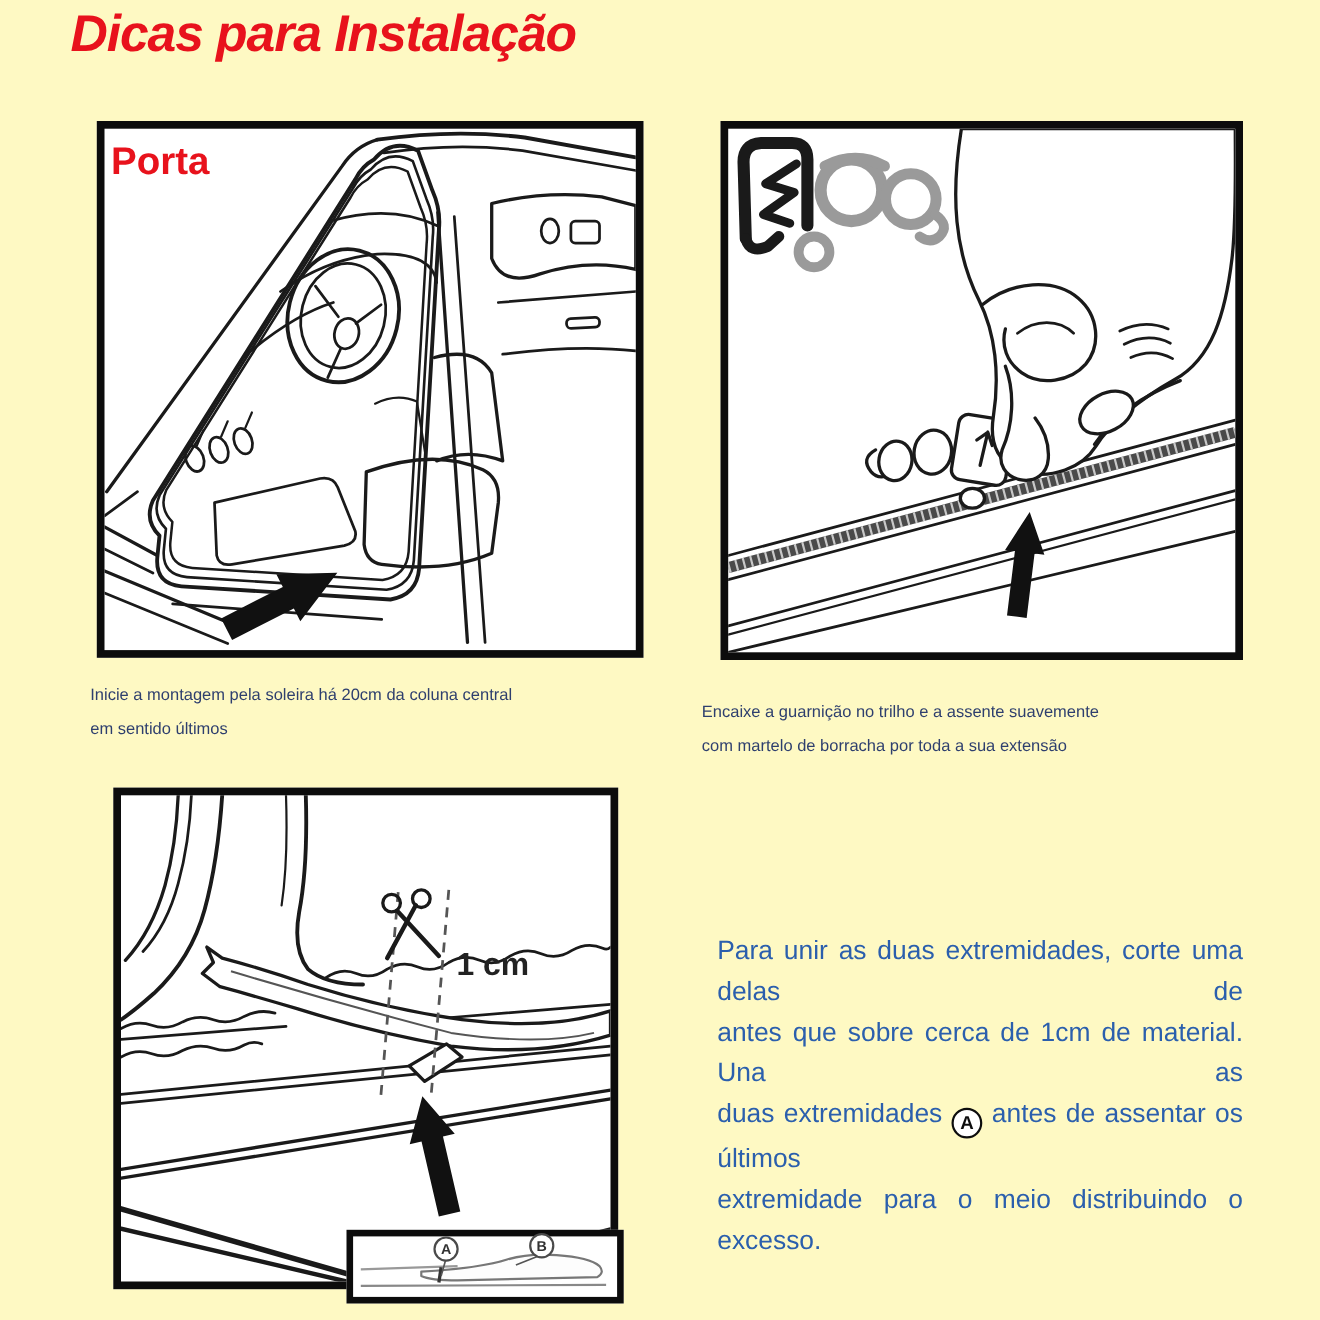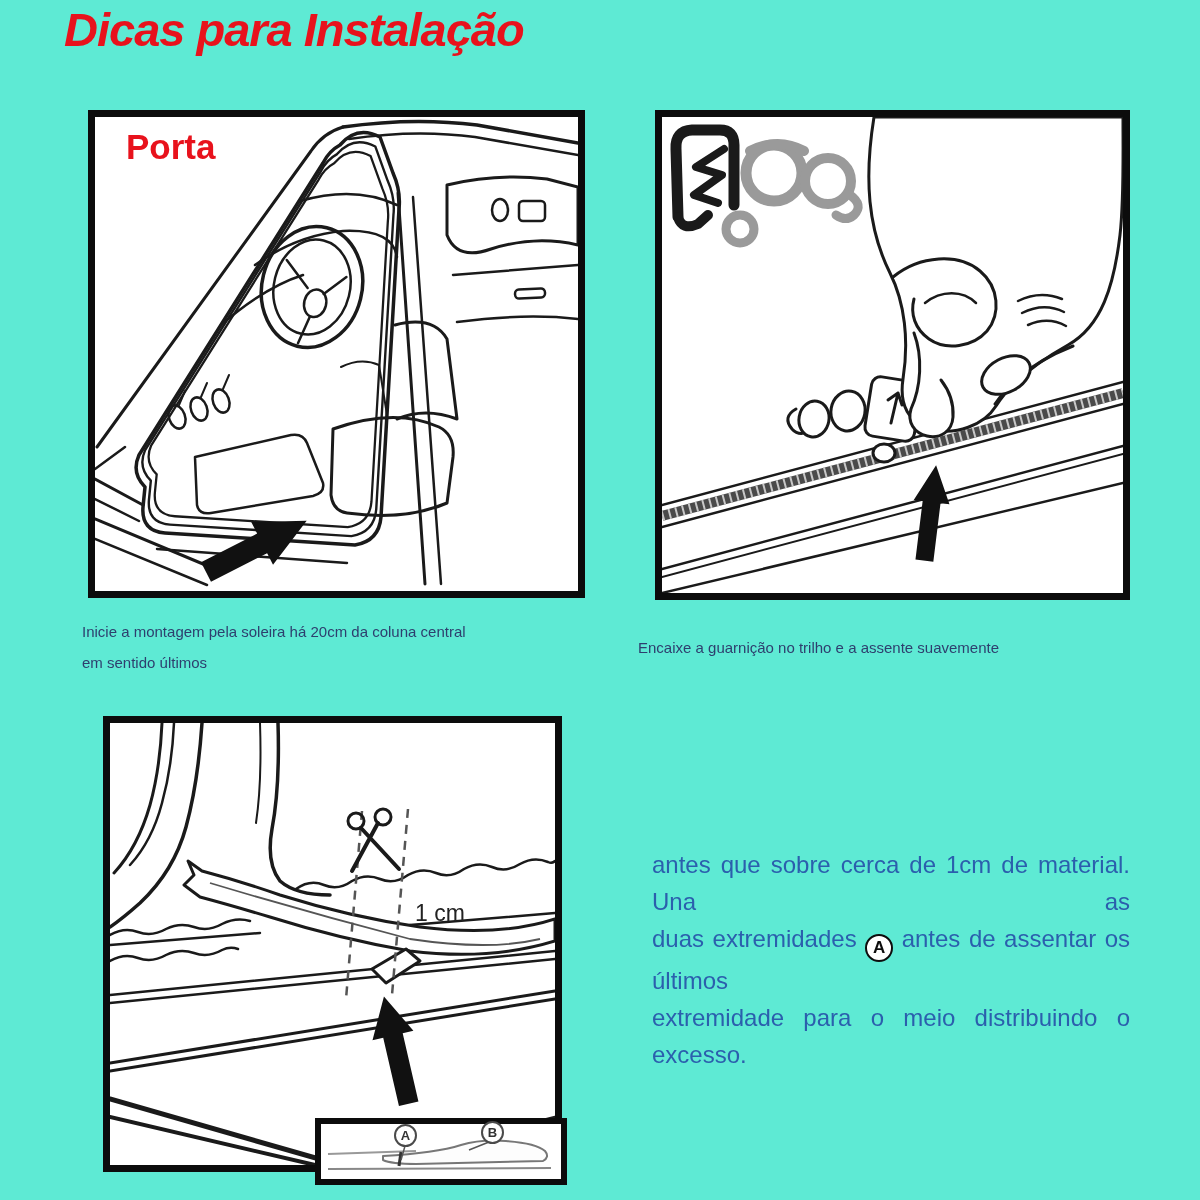--- a/index.html
+++ b/index.html
@@ -1,17 +1,17 @@
 <!DOCTYPE html>
 <html><head>
 <meta charset="utf-8">
 <style>
   html,body { margin:0; padding:0; background:#ffffff; }
   #canvas {
-    position:relative; width:1200px; height:1200px; background:#5eead4;
+    position:relative; width:1200px; height:1200px; background:#fef9c3;
     font-family:"Liberation Sans", sans-serif; overflow:hidden;
   }
   .title {
     position:absolute; left:64px; top:2px;
     font-size:47px; font-weight:bold; font-style:italic;
     color:#e8121c; letter-spacing:-1px; white-space:nowrap;
   }
   .panel {
     position:absolute; border:7px solid #0c0c0c; background:#ffffff;
     box-sizing:border-box;
@@ -19,30 +19,30 @@
   .panel svg { position:absolute; left:0; top:0; }
   #panel-door { left:88px;  top:110px; width:497px; height:488px; }
   #panel-fit  { left:655px; top:110px; width:475px; height:490px; }
   #panel-cut  { left:103px; top:716px; width:459px; height:456px; }
   #inset-box  {
     position:absolute; left:315px; top:1118px; width:252px; height:67px;
     border:6px solid #0c0c0c; background:#ffffff; box-sizing:border-box; z-index:5;
   }
   .porta-label {
     position:absolute; left:101px; top:127px; font-size:35px; font-weight:bold;
-    color:#e8121c; z-index:2; white-space:nowrap;margin-left:25px;
+    color:#e8121c; z-index:2; white-space:nowrap;
   }
   .caption {
     position:absolute; color:#2e3f6e; font-size:15px; line-height:31px;
     white-space:nowrap;
   }
   #caption-door { left:82px;  top:616px; }
   #caption-fit  { left:638px; top:632px; }
   .measure-label {
-    position:absolute; left:415px; top:900px; font-size:23px; font-weight:400;
+    position:absolute; left:415px; top:861px; font-size:29px; font-weight:700;
     color:#222; z-index:2; white-space:nowrap;
   }
   #join-instructions {
     position:absolute; left:652px; top:846px; width:478px;
     color:#2b5fad; font-size:24px; line-height:37px;
   }
   .jline { text-align:justify; text-align-last:justify; }
   .jline.last { text-align-last:left; }
   .badge {
     display:inline-flex; width:24px; height:24px; border:2.5px solid #0d0d0d;
@@ -181,20 +181,21 @@
       </g>
     </svg>
   </div>
 
   <div class="caption" id="caption-door">
     <div>Inicie a montagem pela soleira há 20cm da coluna central</div>
     <div>em sentido últimos</div>
   </div>
   <div class="caption" id="caption-fit">
     <div>Encaixe a guarnição no trilho e a assente suavemente</div>
+    <div>com martelo de borracha por toda a sua extensão</div>
   </div>
 
   <div class="panel" id="panel-cut">
     <svg width="445" height="442" viewBox="0 0 445 442">
 
       <path class="stroke" stroke-width="3" d="M 52 0 Q 50 46 40 82 Q 28 124 4 150"></path>
       <path class="stroke" stroke-width="2.5" d="M 64 0 Q 62 44 52 80 Q 42 118 20 142"></path>
       <path class="stroke" stroke-width="3.5" d="M 92 0 Q 88 60 76 104 Q 64 148 30 180 Q 12 196 0 204"></path>
       <path class="stroke" stroke-width="2" d="M 150 0 Q 152 60 146 100"></path>
       <path class="stroke" stroke-width="3.5" d="M 168 0 Q 170 64 162 106 Q 156 140 170 158 Q 186 172 220 172"></path>
@@ -242,18 +243,19 @@
       <path d="M 7 45 L 230 44" stroke="#888" stroke-width="2" fill="none"></path>
       <path d="M 62 32 Q 115 29 140 21 Q 160 15 185 17 Q 215 19 224 27 Q 229 33 222 37 L 95 40 Q 70 40 62 36 Z" fill="#fdfdfd" stroke="#777" stroke-width="2" stroke-linejoin="round"></path>
       <path d="M 80 28 L 78 42" stroke="#333" stroke-width="3" fill="none"></path>
       <path d="M 84 22 L 80 36 M 168 18 L 148 26" stroke="#555" stroke-width="1.5" fill="none"></path>
     </svg>
   </div>
   <div class="inset-letter" id="inset-letter-a">A</div>
   <div class="inset-letter" id="inset-letter-b">B</div>
 
   <div id="join-instructions">
+      <div class="jline">Para unir as duas extremidades, corte uma delas de</div>
       <div class="jline">antes que sobre cerca de 1cm de material. Una as</div>
       <div class="jline">duas extremidades <span class="badge">A</span> antes de assentar os últimos</div>
       <div class="jline last">extremidade para o meio distribuindo o excesso.</div>
     </div>
 
 </div>
 
 </body></html>

